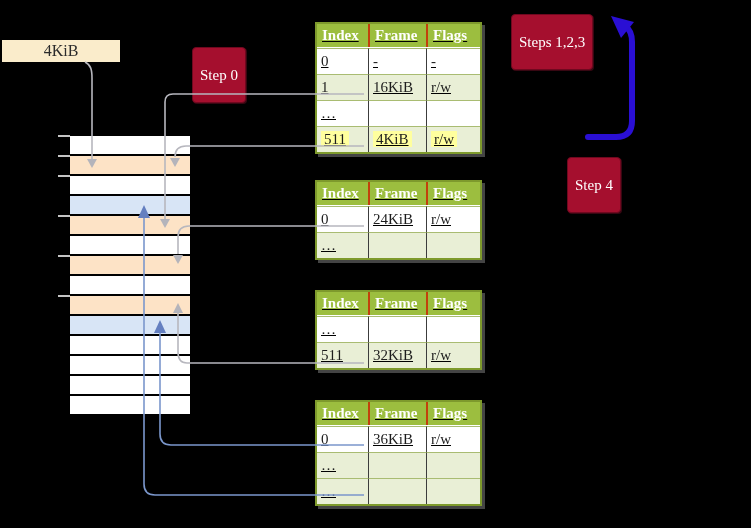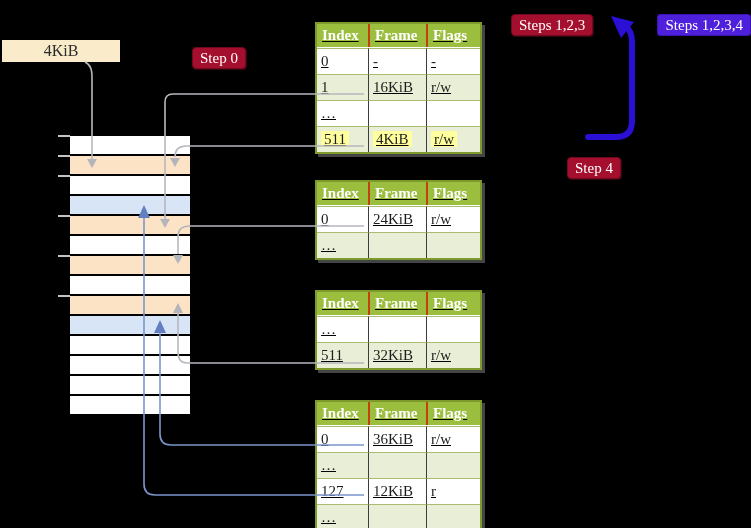--- a/index.html
+++ b/index.html
@@ -8,21 +8,21 @@
     font-family:"Liberation Serif","DejaVu Serif",serif;
   }
   
   .box4kib{
     position:absolute;left:2px;top:40px;width:118px;height:22px;
     background:#faeccb;color:#2b2b2b;font-size:16px;line-height:22px;text-align:center;
   }
   
   .steplabel{
     position:absolute;color:#fff;font-size:15px;line-height:18px;
-    padding:1px 7px;border-radius:4px;white-space:nowrap;
+    padding:18px 7px;border-radius:4px;white-space:nowrap;
   }
   .red{background:#a50f2e;border:1px solid #70081f;box-shadow:1px 1px 0 rgba(80,10,25,.7);}
   .blue{background:#4e20dc;border:1px solid #3a14b0;border-radius:3px;}
   #step0{left:192px;top:39px;margin-top:8px;}
   #steps123{left:511px;top:14px;}
   #steps1234{right:0px;top:14px;}
   #step4{left:520px;top:157px;margin-left:47px;}
   
   #memcol{
     position:absolute;left:70px;top:134px;width:120px;border-top:2px solid #000;
@@ -55,21 +55,20 @@
 </style>
 </head>
 <body>
 
 <div id="canvas">
 
   <div class="box4kib">4KiB</div>
 
   <div id="step0" class="steplabel red">Step 0</div>
   <div id="steps123" class="steplabel red">Steps 1,2,3</div>
-  <div id="steps1234" class="steplabel blue">Steps 1,2,3,4</div>
   <div id="step4" class="steplabel red">Step 4</div>
 
   <div id="memcol">
     <div class="mrow" style="background: rgb(255, 255, 255);"></div>
     <div class="mrow" style="background: rgb(253, 227, 198);"></div>
     <div class="mrow" style="background: rgb(255, 255, 255);"></div>
     <div class="mrow" style="background: rgb(216, 229, 246);"></div>
     <div class="mrow" style="background: rgb(253, 227, 198);"></div>
     <div class="mrow" style="background: rgb(255, 255, 255);"></div>
     <div class="mrow" style="background: rgb(253, 227, 198);"></div>
@@ -154,25 +153,20 @@
     </div>
     <div class="trow">
       <div class="dc">0</div>
       <div class="dc">36KiB</div>
       <div class="dc">r/w</div>
     </div>
     <div class="trow alt">
       <div class="dc">…</div>
       <div class="dc"></div>
       <div class="dc"></div>
-    </div>
-    <div class="trow">
-      <div class="dc">127</div>
-      <div class="dc">12KiB</div>
-      <div class="dc">r</div>
     </div>
     <div class="trow alt">
       <div class="dc">…</div>
       <div class="dc"></div>
       <div class="dc"></div>
     </div>
   </div>
 
   <svg id="overlay" width="751" height="528" viewBox="0 0 751 528">
 

